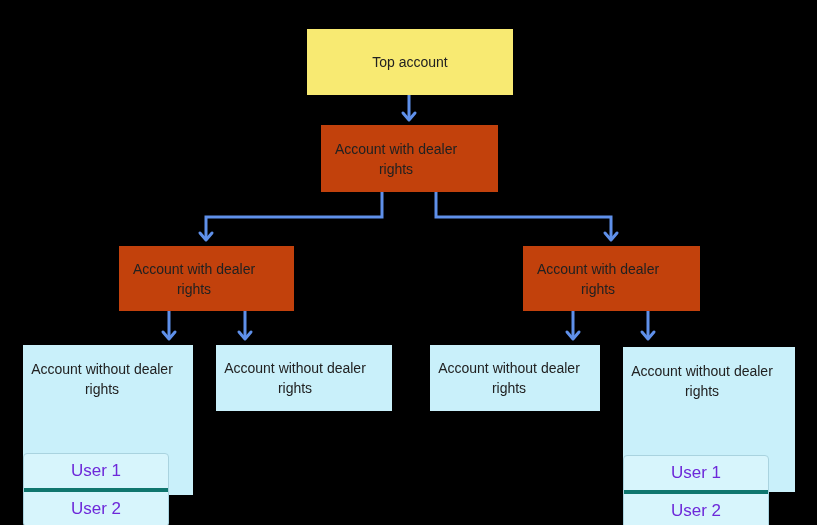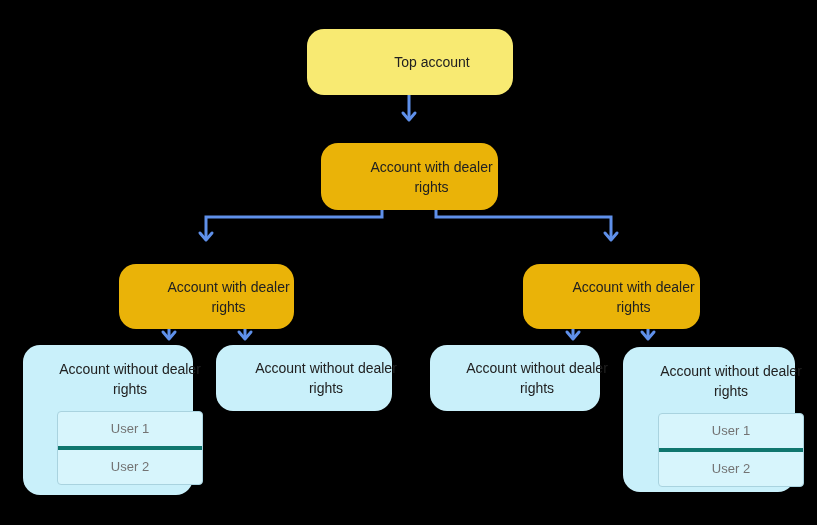--- a/index.html
+++ b/index.html
@@ -25,55 +25,53 @@
   }
   .conn {
     fill: none;
     stroke: #5F90EA;
     stroke-width: 3;
     stroke-linejoin: miter;
   }
   .node {
     position: absolute;
     box-sizing: border-box;
-    border-radius: 17px;
+    border-radius: 0;
     display: flex;
     flex-direction: column;
-    align-items: center;
     justify-content: center;
     color: #212121;
     font-size: 14px;
     line-height: 20px;
     text-align: center;
-    padding-left: 44px;
   }
   .node.yellow { background: #F8EA72; }
-  .node.green  { background: #eab308; margin-top: 18px; }
-  .node.blue   { background: #C9F0FA; }
+  .node.green  { background: #c2410c; }
+  .node.blue   { background: #C9F0FA; gap: 42px; }
   .node .label { display: block; }
   .node.green .label { width: 150px; }
   .node.blue  .label { width: 158px; }
   .node.leaf-users {
     justify-content: flex-start;
     padding-top: 14px;
   }
   .user-list {
     margin-top: 12px;
     width: 146px;
     background: #D7F5FC;
     border: 1px solid #A9D3DF;
     border-radius: 4px;
     box-sizing: border-box;
   }
   .user-row {
     height: 34px;
     line-height: 34px;
-    font-size: 13px;
+    font-size: 17px;
     text-align: center;
-    color: #737373;
+    color: #6d28d9;
   }
   .user-row + .user-row {
     border-top: 4px solid #0f766e;
   }
 </style>
 </head>
 <body>
 
 <div class="canvas">
 

